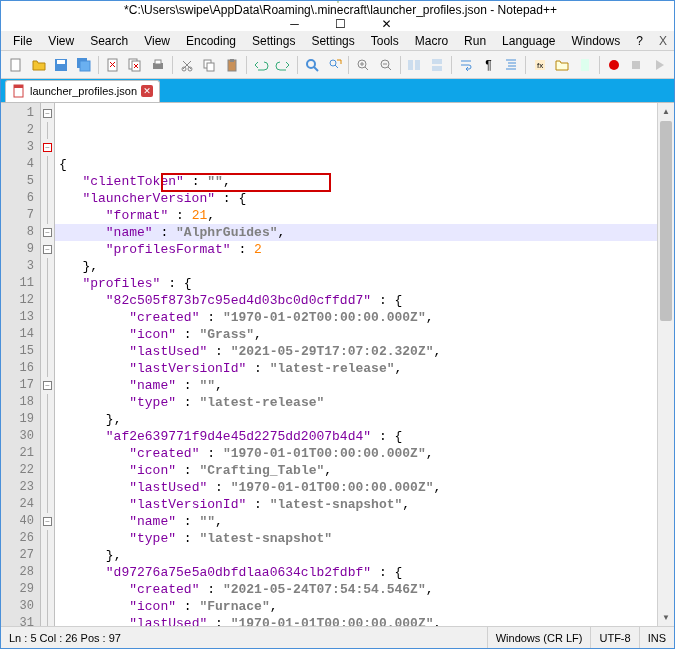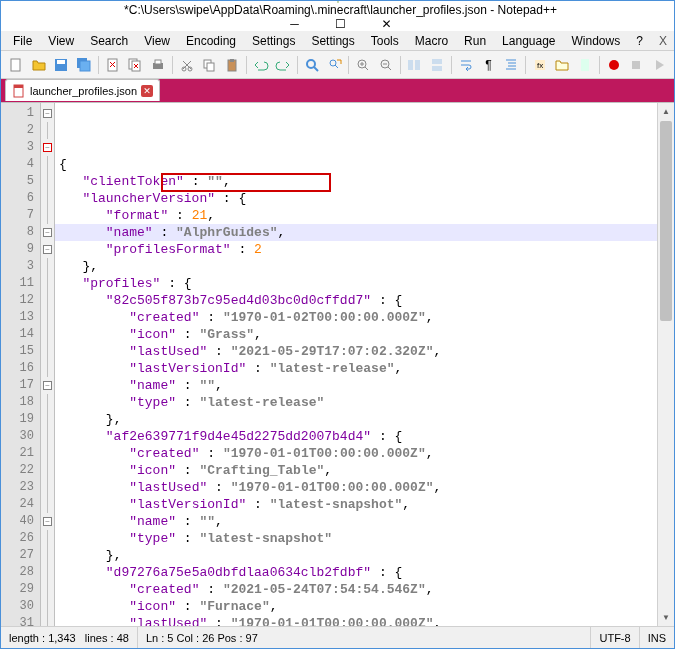--- a/index.html
+++ b/index.html
@@ -9,21 +9,21 @@
 .titlebar-icon { width: 16px; height: 16px; margin-right: 6px; }
 .titlebar-text { flex: 1; font-size: 12px; color: #000; }
 .win-controls { display: flex; height: 100%; }
 .win-btn { width: 46px; height: 100%; display: flex; align-items: center; justify-content: center; font-size: 12px; cursor: pointer; }
 .menubar { height: 20px; display: flex; align-items: center; padding: 0 4px; background: #f0f0f0; border-bottom: 1px solid #d0d0d0; font-size: 12px; }
 .menu-item { padding: 2px 8px; cursor: pointer; }
 .menu-x { margin-left: auto; padding: 0 8px; cursor: pointer; color: #555; }
 .toolbar { height: 28px; background: #f4f4f4; border-bottom: 1px solid #d0d0d0; display: flex; align-items: center; padding: 2px 4px; gap: 1px; }
 .tool-btn { width: 22px; height: 22px; display: flex; align-items: center; justify-content: center; cursor: pointer; border: 1px solid transparent; border-radius: 2px; }
 .tool-sep { width: 1px; height: 18px; background: #ccc; margin: 0 2px; }
-.tabbar { height: 24px; background: #be185d; display: flex; align-items: flex-start; padding: 0 4px; border-bottom: 1px solid #c0c0c0; }
+.tabbar { height: 24px; background: #0ea5e9; display: flex; align-items: center; padding: 0 4px; border-bottom: 1px solid #c0c0c0; }
 .tab { height: 22px; background: #fff; border: 1px solid #c0c0c0; border-bottom: none; display: flex; align-items: center; padding: 0 6px; font-size: 11px; gap: 4px; border-radius: 3px 3px 0 0; }
 .tab-icon { width: 14px; height: 14px; }
 .tab-close { width: 12px; height: 12px; background: #d04040; color: #fff; display: flex; align-items: center; justify-content: center; font-size: 9px; border-radius: 2px; cursor: pointer; }
 .editor { flex: 1; display: flex; overflow: hidden; position: relative; }
 .gutter-ln { width: 40px; background: #e4e4e4; border-right: 1px solid #c0c0c0; padding-top: 2px; }
 .gutter-fold { width: 14px; background: #f0f0f0; border-right: 1px solid #c0c0c0; padding-top: 2px; }
 .code { flex: 1; font-family: "Courier New", monospace; font-size: 13px; line-height: 17px; padding-top: 2px; white-space: pre; overflow: hidden; position: relative; }
 .ln { height: 17px; text-align: right; padding-right: 6px; color: #808080; font-family: "Courier New", monospace; font-size: 12px; line-height: 17px; }
 .fold { height: 17px; display: flex; align-items: center; justify-content: center; position: relative; }
 .fold-box { width: 9px; height: 9px; border: 1px solid #808080; background: #fff; font-size: 8px; line-height: 7px; text-align: center; color: #808080; cursor: pointer; }
@@ -385,18 +385,18 @@
       <div class="highlight-box" id="hbox" style="top: 70px; left: 106px; width: 170px; height: 19px;"></div>
     <div class="codeline"><span class="b">{</span></div><div class="codeline">   <span class="k">"clientToken"</span> <span class="p">:</span> <span class="s">""</span><span class="p">,</span></div><div class="codeline">   <span class="k">"launcherVersion"</span> <span class="p">:</span> <span class="b">{</span></div><div class="codeline">      <span class="k">"format"</span> <span class="p">:</span> <span class="n">21</span><span class="p">,</span></div><div class="codeline current-line">      <span class="k">"name"</span> <span class="p">:</span> <span class="s">"AlphrGuides"</span><span class="p">,</span></div><div class="codeline">      <span class="k">"profilesFormat"</span> <span class="p">:</span> <span class="n">2</span></div><div class="codeline">   <span class="b">}</span><span class="p">,</span></div><div class="codeline">   <span class="k">"profiles"</span> <span class="p">:</span> <span class="b">{</span></div><div class="codeline">      <span class="k">"82c505f873b7c95ed4d03bc0d0cffdd7"</span> <span class="p">:</span> <span class="b">{</span></div><div class="codeline">         <span class="k">"created"</span> <span class="p">:</span> <span class="s">"1970-01-02T00:00:00.000Z"</span><span class="p">,</span></div><div class="codeline">         <span class="k">"icon"</span> <span class="p">:</span> <span class="s">"Grass"</span><span class="p">,</span></div><div class="codeline">         <span class="k">"lastUsed"</span> <span class="p">:</span> <span class="s">"2021-05-29T17:07:02.320Z"</span><span class="p">,</span></div><div class="codeline">         <span class="k">"lastVersionId"</span> <span class="p">:</span> <span class="s">"latest-release"</span><span class="p">,</span></div><div class="codeline">         <span class="k">"name"</span> <span class="p">:</span> <span class="s">""</span><span class="p">,</span></div><div class="codeline">         <span class="k">"type"</span> <span class="p">:</span> <span class="s">"latest-release"</span></div><div class="codeline">      <span class="b">}</span><span class="p">,</span></div><div class="codeline">      <span class="k">"af2e639771f9d4e45d2275dd2007b4d4"</span> <span class="p">:</span> <span class="b">{</span></div><div class="codeline">         <span class="k">"created"</span> <span class="p">:</span> <span class="s">"1970-01-01T00:00:00.000Z"</span><span class="p">,</span></div><div class="codeline">         <span class="k">"icon"</span> <span class="p">:</span> <span class="s">"Crafting_Table"</span><span class="p">,</span></div><div class="codeline">         <span class="k">"lastUsed"</span> <span class="p">:</span> <span class="s">"1970-01-01T00:00:00.000Z"</span><span class="p">,</span></div><div class="codeline">         <span class="k">"lastVersionId"</span> <span class="p">:</span> <span class="s">"latest-snapshot"</span><span class="p">,</span></div><div class="codeline">         <span class="k">"name"</span> <span class="p">:</span> <span class="s">""</span><span class="p">,</span></div><div class="codeline">         <span class="k">"type"</span> <span class="p">:</span> <span class="s">"latest-snapshot"</span></div><div class="codeline">      <span class="b">}</span><span class="p">,</span></div><div class="codeline">      <span class="k">"d97276a75e5a0dbfdlaa0634clb2fdbf"</span> <span class="p">:</span> <span class="b">{</span></div><div class="codeline">         <span class="k">"created"</span> <span class="p">:</span> <span class="s">"2021-05-24T07:54:54.546Z"</span><span class="p">,</span></div><div class="codeline">         <span class="k">"icon"</span> <span class="p">:</span> <span class="s">"Furnace"</span><span class="p">,</span></div><div class="codeline">         <span class="k">"lastUsed"</span> <span class="p">:</span> <span class="s">"1970-01-01T00:00:00.000Z"</span><span class="p">,</span></div></div>
     <div class="scrollbar">
       <div class="scroll-arrow">▲</div>
       <div class="scroll-thumb"></div>
       <div class="scroll-arrow" style="position:absolute;bottom:0;width:100%">▼</div>
     </div>
   </div>
 
   <div class="statusbar">
-    <div class="status-cell"><span>length : 1,343</span>&nbsp;&nbsp;&nbsp;<span>lines : 48</span></div>
     <div class="status-cell wide">Ln : 5    Col : 26    Pos : 97</div>
+    <div class="status-cell">Windows (CR LF)</div>
     <div class="status-cell">UTF-8</div>
     <div class="status-cell" style="border-right:none">INS</div>
   </div>
 </div>
 
 </body></html>

